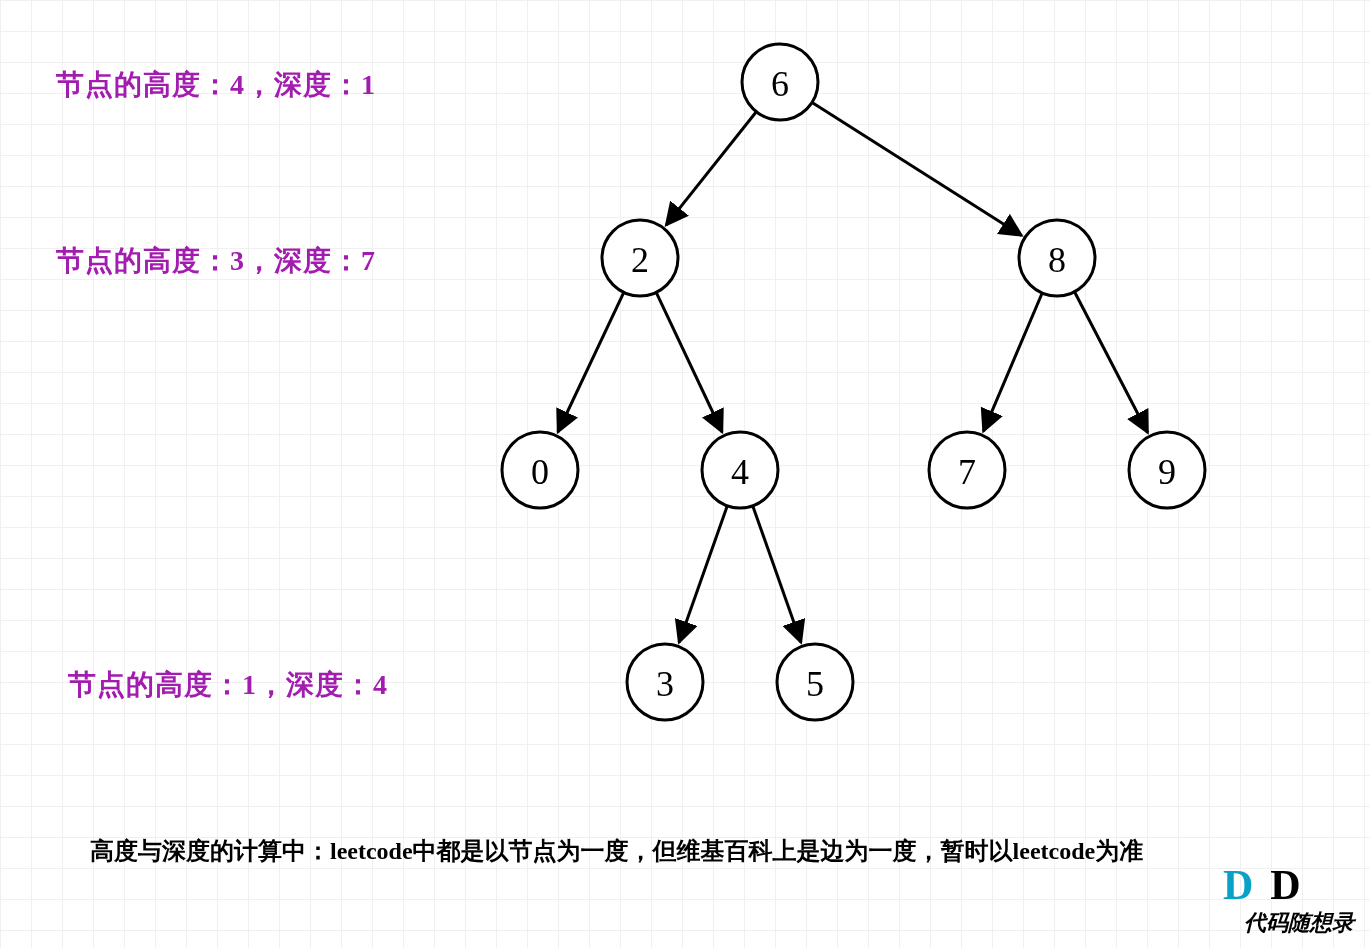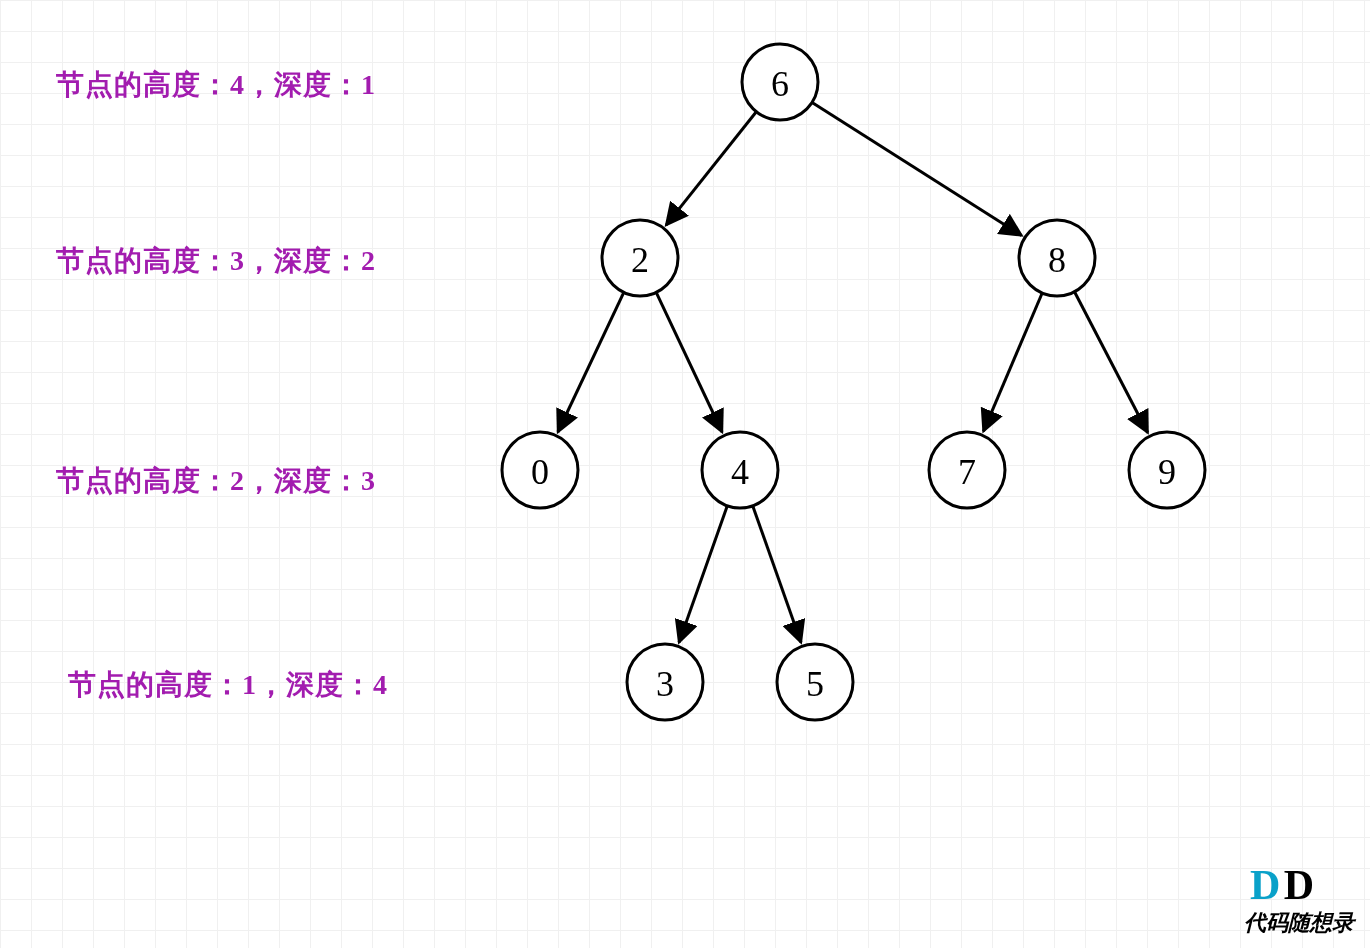--- a/index.html
+++ b/index.html
@@ -58,20 +58,21 @@
     position: absolute;
     left: 6px;
     top: 0;
   }
   .watermark .brand {
     font-size: 22px;
     font-style: italic;
     font-weight: 700;
     font-family: "Kaiti SC", "STKaiti", serif;
     margin-top: 2px;
+    margin-left: 27px;
   }
   svg { position: absolute; inset: 0; }
   .node circle {
     fill: #fff;
     stroke: #000;
     stroke-width: 3;
   }
   .node text {
     font-family: "Times New Roman", serif;
     font-size: 36px;
@@ -81,24 +82,24 @@
   }
 </style>
 </head>
 <body>
 
 <div class="grid-bg"></div>
 
 <div class="layer">
 
   <div class="label" style="left:56px; top:66px;">节点的高度：4，深度：1</div>
-  <div class="label" style="left:56px; top:242px;">节点的高度：3，深度：2</div>
-  <div class="label" style="left:56px; top:462px;">节点的高度：2，深度：3</div>
+  <div class="label" style="left:56px; top:242px;">节点的高度：3，深度：7</div>
   <div class="label" style="left:68px; top:666px;">节点的高度：1，深度：4</div>
 
+  <div class="caption" style="left:90px; top:835px;">高度与深度的计算中：leetcode中都是以节点为一度，但维基百科上是边为一度，暂时以leetcode为准</div>
 
   <svg id="tree-svg" width="1370" height="948">
     <defs>
       <marker id="arrow" viewBox="0 0 10 10" refX="9" refY="5" markerWidth="8" markerHeight="8" orient="auto-start-reverse">
         <path d="M 0 0 L 10 5 L 0 10 z" fill="#000"></path>
       </marker>
     </defs>
     <g id="edges-g">
         <line x1="756.3" y1="111.7" x2="666.1" y2="225.1" stroke="#000" stroke-width="3" marker-end="url(#arrow)"></line>
         <line x1="812.1" y1="102.4" x2="1021.6" y2="235.5" stroke="#000" stroke-width="3" marker-end="url(#arrow)"></line>

